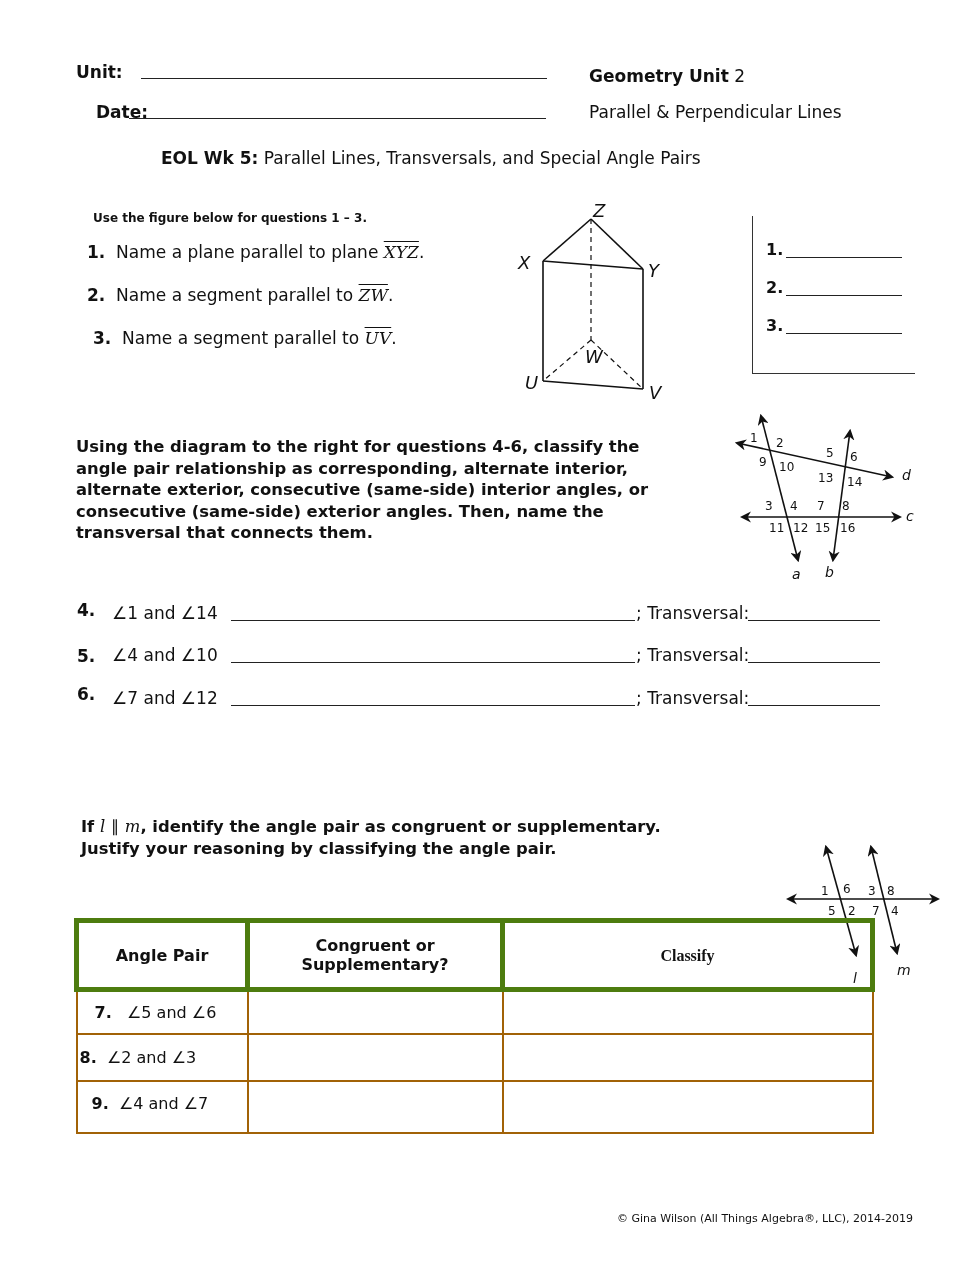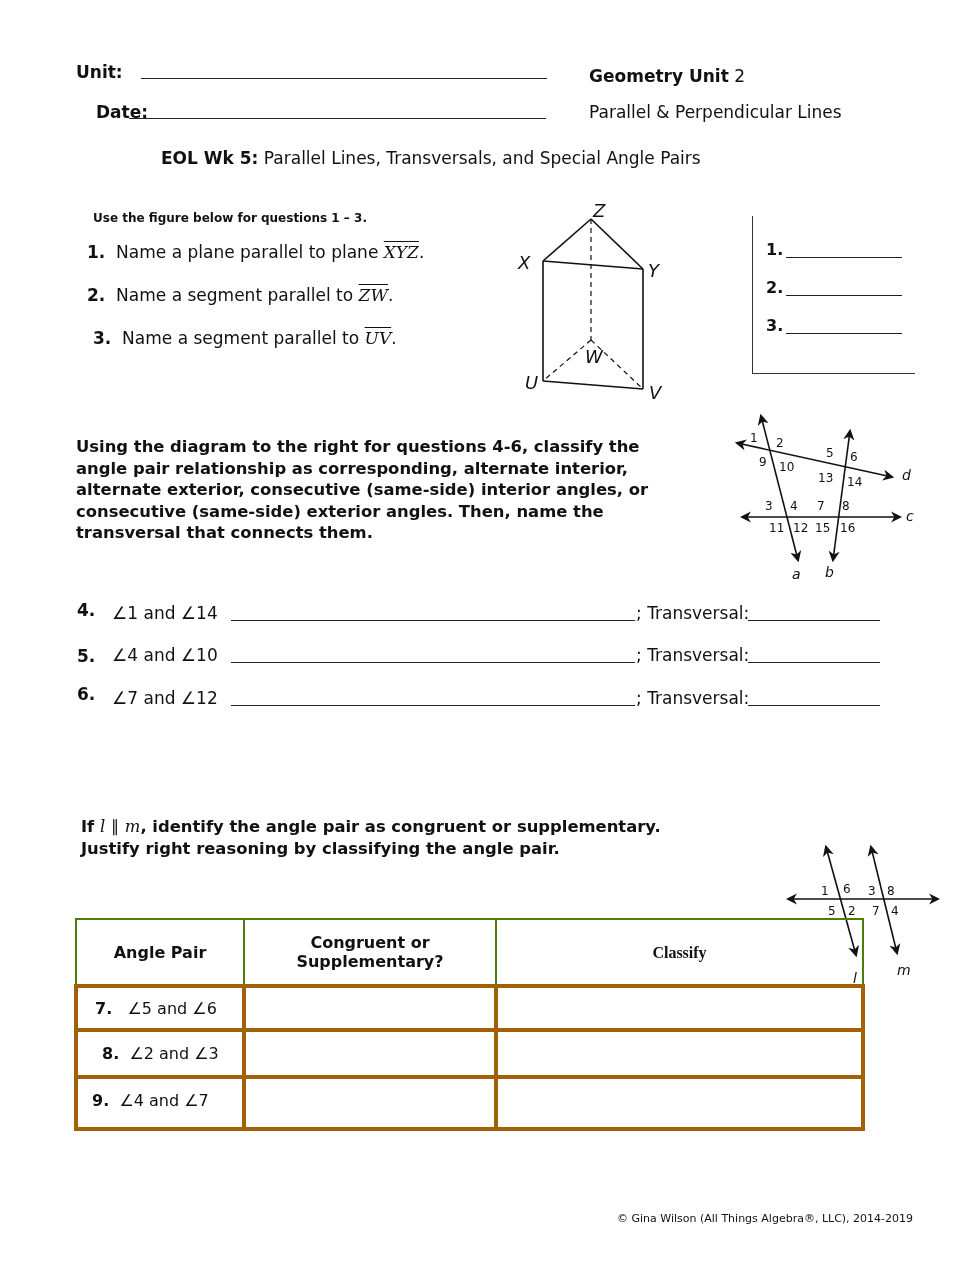--- a/index.html
+++ b/index.html
@@ -7,22 +7,22 @@
          font-family:"DejaVu Sans", sans-serif; color:#111; }
   .abs { position:absolute; }
   .b { font-weight:bold; }
   .line { position:absolute; border-bottom:1px solid #222; height:0; }
   .txt { font-size:17px; white-space:nowrap; }
   .lbl { font-size:17px; font-weight:bold; white-space:nowrap; }
   .it { font-family:"DejaVu Serif", serif; font-style:italic; }
   .ovl { text-decoration:overline; }
   .para { font-size:16.4px; font-weight:bold; line-height:21.5px; }
   table.grid { position:absolute; left:74px; top:918px; border-collapse:collapse; }
-  table.grid td { border:4px solid #a16207; padding:0; font-size:16px; }
-  table.grid th { border:2px solid #4d7c0f; font-size:16px; font-weight:bold; line-height:19px; }
+  table.grid td { border:2px solid #a16207; padding:0; font-size:16px; }
+  table.grid th { border:5px solid #4d7c0f; font-size:16px; font-weight:bold; line-height:19px; }
   svg text { font-family:"DejaVu Sans", sans-serif; }
 </style>
 </head>
 <body>
 
 <div class="abs lbl" style="left:76px;top:62px;">Unit:</div>
 <div class="line" style="left:141px;top:78px;width:406px;"></div>
 <div class="abs lbl" style="left:76px;top:102px;margin-left:20px;">Date:</div>
 <div class="line" style="left:129px;top:118px;width:417px;"></div>
 
@@ -136,21 +136,21 @@
 <div>
   <div class="abs lbl" style="left:77px;top:684px;">6.</div>
   <div class="abs txt" style="left:112px;top:688px;">∠7 and ∠12</div>
   <div class="line" style="left:231px;top:705px;width:404px;"></div>
   <div class="abs txt" style="left:636px;top:688px;">; Transversal:</div>
   <div class="line" style="left:748px;top:705px;width:132px;"></div>
 </div>
 
 <div class="abs para" style="left:81px;top:816px;white-space:nowrap;">
   <span>If </span><span class="it" style="font-weight:normal;">l</span> <span style="font-weight:normal;">∥</span> <span class="it" style="font-weight:normal;">m</span><span>, identify the angle pair as congruent or supplementary.</span><br>
-  <span>Justify right reasoning by classifying the angle pair.</span>
+  <span>Justify your reasoning by classifying the angle pair.</span>
 </div>
 
 <svg class="abs" style="left:780px;top:835px;" width="170" height="160">
   <defs>
     <marker id="arr2" viewBox="0 0 10 10" refX="8" refY="5" markerWidth="7" markerHeight="7" orient="auto-start-reverse">
       <path d="M0,0 L10,5 L0,10 L3,5 z" fill="#111"></path>
     </marker>
   </defs>
   <g stroke="#111" stroke-width="1.6" fill="none">
     <line x1="46" y1="12" x2="76" y2="120" marker-start="url(#arr2)" marker-end="url(#arr2)"></line>
@@ -179,21 +179,21 @@
     <th style="width:164px;">Angle Pair</th>
     <th style="width:190px;padding:13px 30px;">Congruent or Supplementary?</th>
     <th style="width:363px;font-family:Liberation Serif, serif;">Classify</th>
   </tr>
   <tr style="height:44px;">
     <td style="padding-left:17px;"><span class="b">7.</span>&nbsp;&nbsp; <span>∠5 and ∠6</span></td>
     <td></td>
     <td></td>
   </tr>
   <tr style="height:47px;">
-    <td style="padding-left:24px;"><span class="b">8.</span>&nbsp; <span>∠2 and ∠3</span></td>
+    <td style="padding-left:2px;"><span class="b">8.</span>&nbsp; <span>∠2 and ∠3</span></td>
     <td></td>
     <td></td>
   </tr>
   <tr style="height:52px;">
     <td style="padding-left:14px;vertical-align:top;padding-top:12px;"><span class="b">9.</span>&nbsp; <span>∠4 and ∠7</span></td>
     <td></td>
     <td></td>
   </tr>
 </tbody>
   </table>

